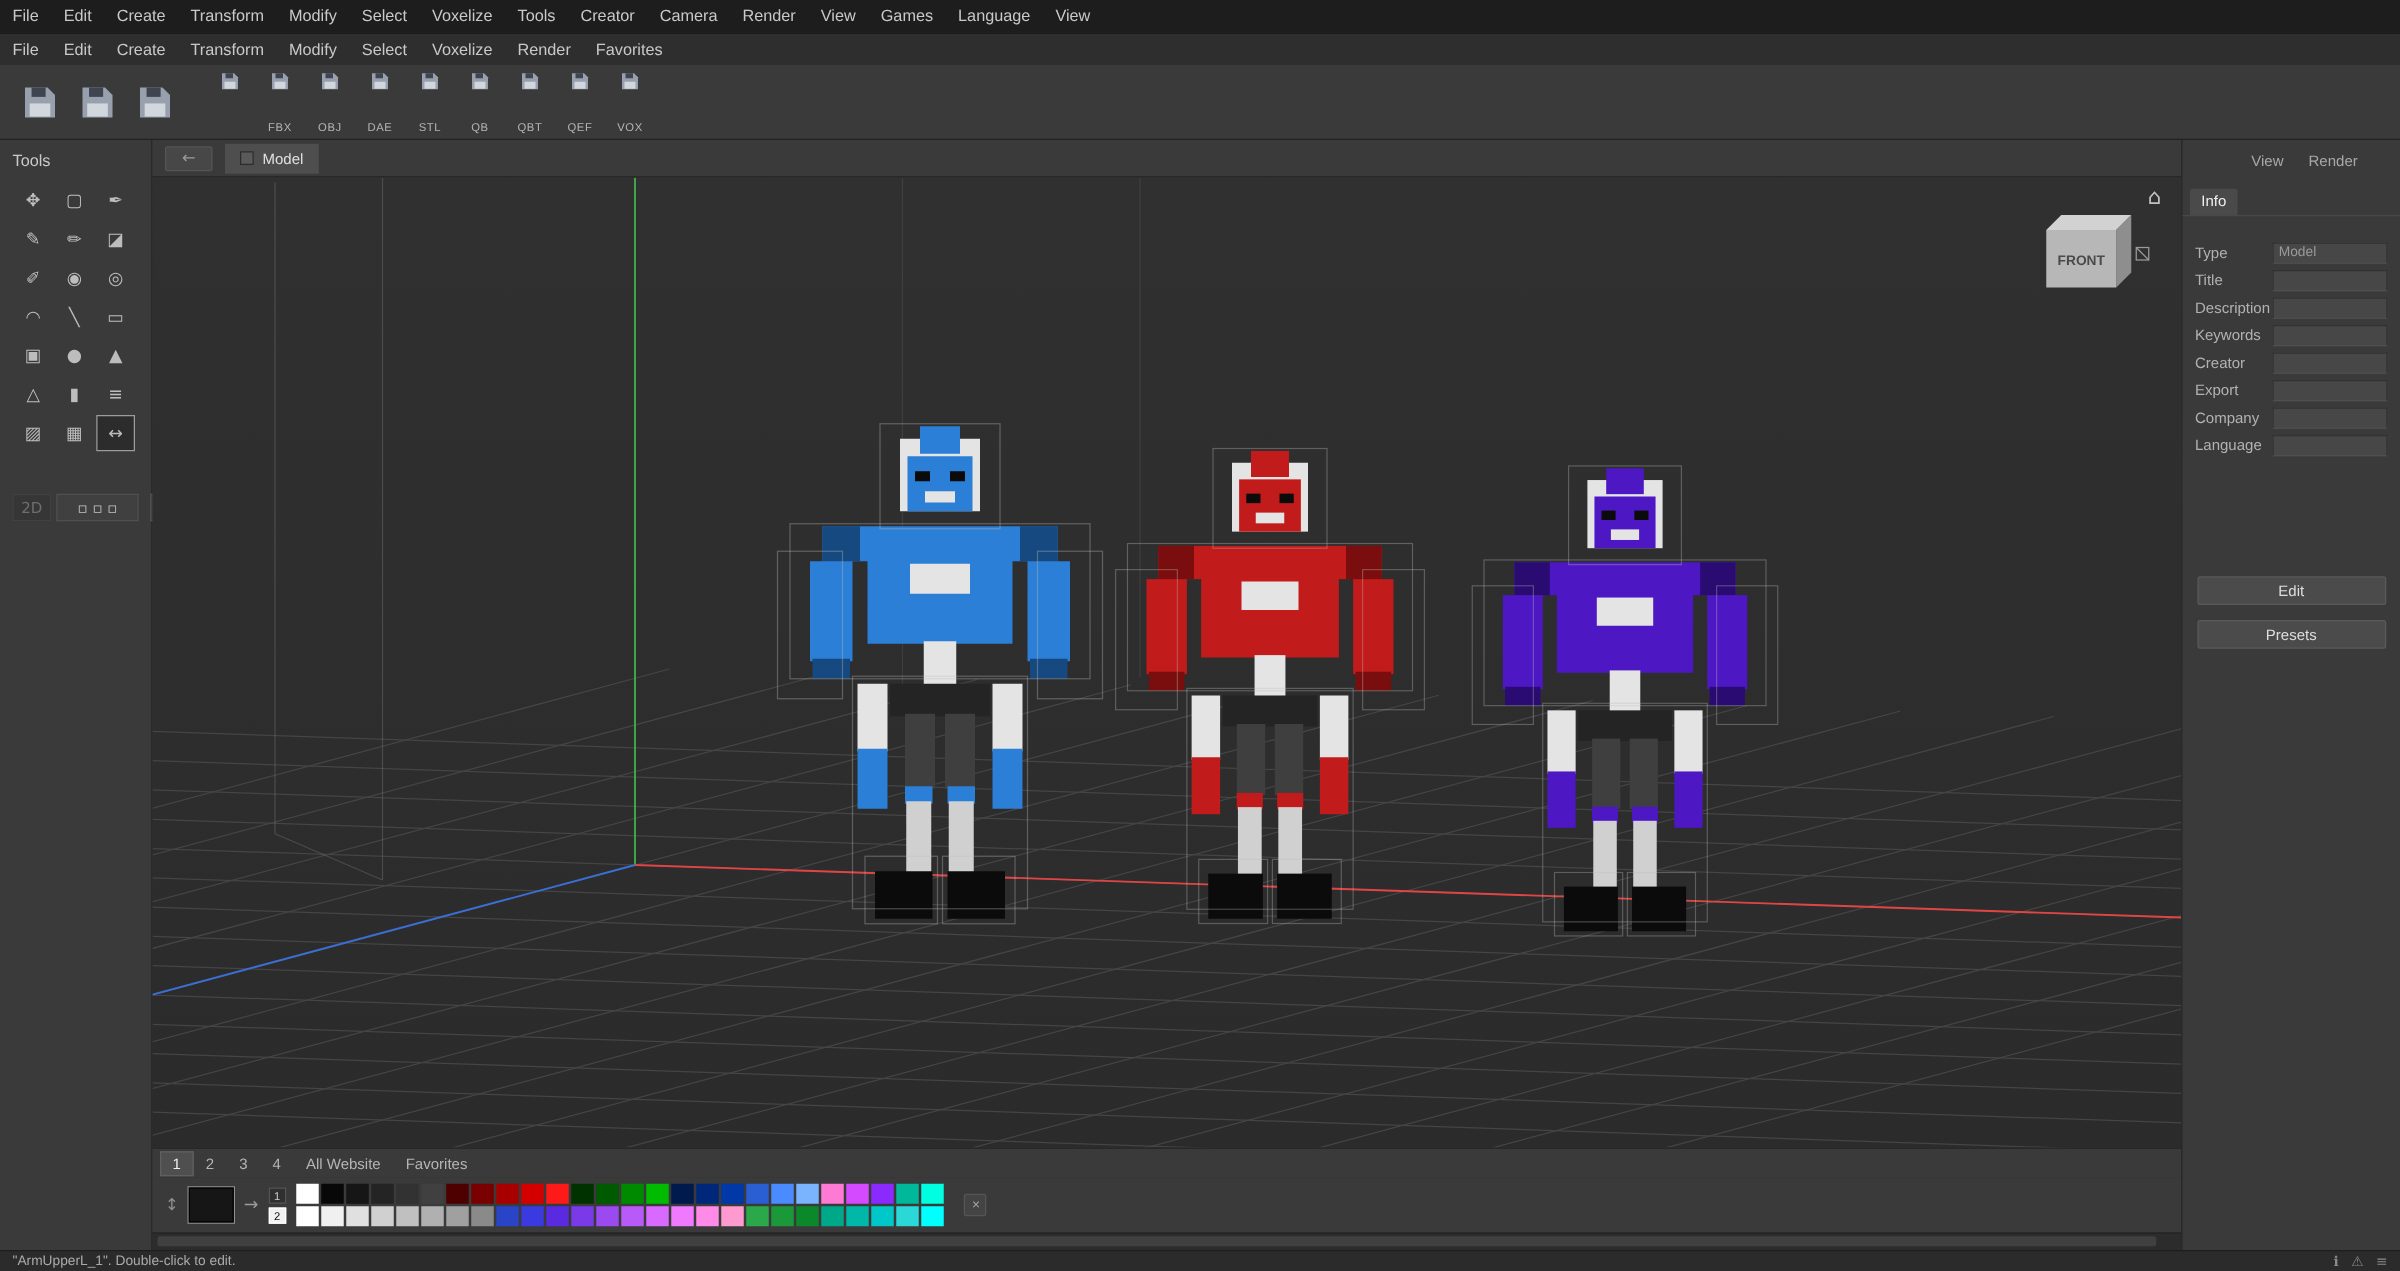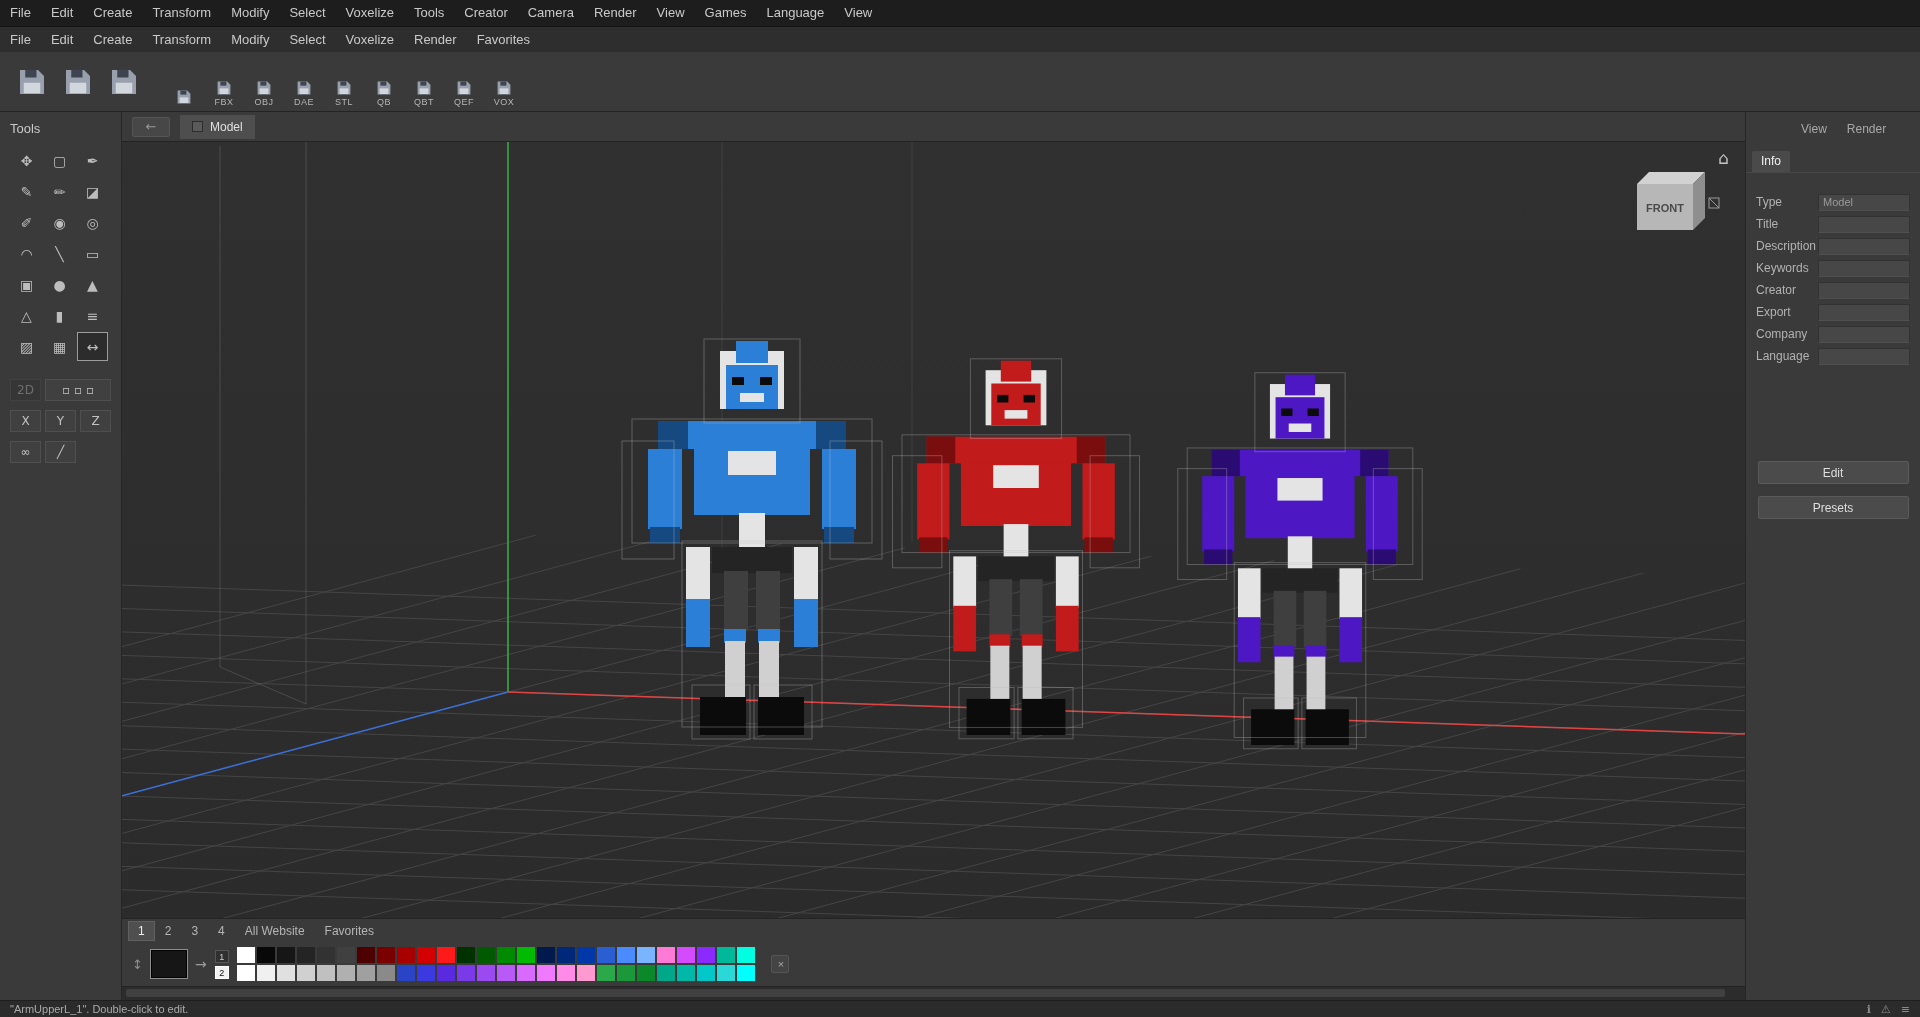--- a/index.html
+++ b/index.html
@@ -13,31 +13,31 @@
   
   .bar1{height:26px;background:#1d1d1d;display:flex;align-items:stretch;}
   .bar2{height:26px;background:#2e2e2e;border-top:1px solid #141414;display:flex;box-sizing:border-box;}
   .menu-items{display:flex;}
   .menu-item{padding:0 10px;line-height:26px;font-size:13px;color:#c9c9c9;white-space:nowrap;}
   .demo-banner{margin-left:auto;background:#e24b3e;color:#7a130c;font-size:12px;line-height:26px;padding:0 16px;white-space:nowrap;}
   
   .toolbar{height:60px;background:#3a3a3a;border-bottom:1px solid #232323;display:flex;align-items:center;padding-left:10px;box-sizing:border-box;}
   .file-btn{width:44px;height:46px;background:transparent;border:none;display:flex;align-items:center;justify-content:center;margin-right:2px;}
   .tb-sep{width:16px;}
-  .export-btn{width:40px;height:52px;background:transparent;border:none;display:flex;flex-direction:column;align-items:center;justify-content:flex-end;gap:2px;}
+  .export-btn{width:40px;height:52px;background:transparent;border:none;display:flex;flex-direction:column;align-items:center;justify-content:space-between;gap:2px;}
   .export-label{font-size:9px;color:#b5b5b5;letter-spacing:.5px;line-height:1;}
   
   .main{display:flex;height:888px;}
   
   .tools-panel{width:122px;background:#3a3a3a;border-right:1px solid #262626;box-sizing:border-box;}
   .tools-title{font-size:13px;color:#c9c9c9;padding:9px 0 10px 10px;}
   .tools-grid{display:grid;grid-template-columns:repeat(3,33px);justify-content:center;row-gap:2px;}
   .tool-btn{width:31px;height:29px;background:transparent;border:1px solid transparent;color:#bdbdbd;font-size:14px;display:flex;align-items:center;justify-content:center;font-family:"DejaVu Sans",sans-serif;}
   .tool-btn.selected{background:#2c2c2c;border-color:#9c9c9c;}
-  .tools-extra{margin:18px 10px 0;display:flex;flex-direction:column;gap:9px;}
+  .tools-extra{margin:34px 10px 0;display:flex;flex-direction:row;gap:9px;}
   .te-row{display:flex;gap:4px;}
   .sm-btn{height:22px;background:#404040;border:1px solid #4f4f4f;color:#c2c2c2;font-size:12px;display:flex;align-items:center;justify-content:center;font-family:"DejaVu Sans",sans-serif;}
   .sm-btn.dim{color:#6e6e6e;background:#363636;border-color:#414141;}
   .w31{width:31px;}.w66{width:66px;}
   
   .center{flex:1;display:flex;flex-direction:column;min-width:0;}
   .tabstrip{height:30px;background:#3a3a3a;border-bottom:1px solid #232323;display:flex;align-items:center;gap:10px;padding-left:10px;box-sizing:border-box;}
   .back-btn{width:38px;height:20px;background:#474747;border:1px solid #555;border-radius:2px;color:#9a9a9a;font-size:13px;line-height:1;font-family:"DejaVu Sans",sans-serif;}
   .vtab{height:24px;background:#4e4e4e;display:flex;align-items:center;gap:7px;padding:0 12px;font-size:12px;color:#e0e0e0;}
   .vtab-sq{width:11px;height:11px;background:#5a5a5a;border:1px solid #2c2c2c;box-sizing:border-box;}

